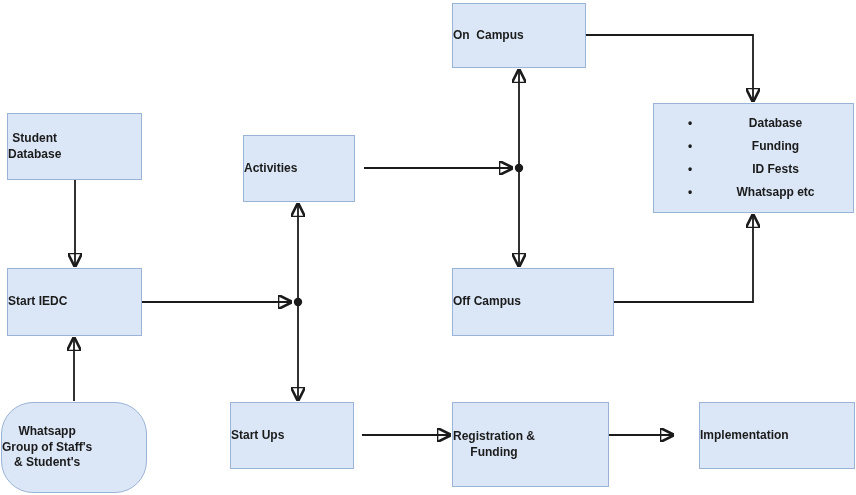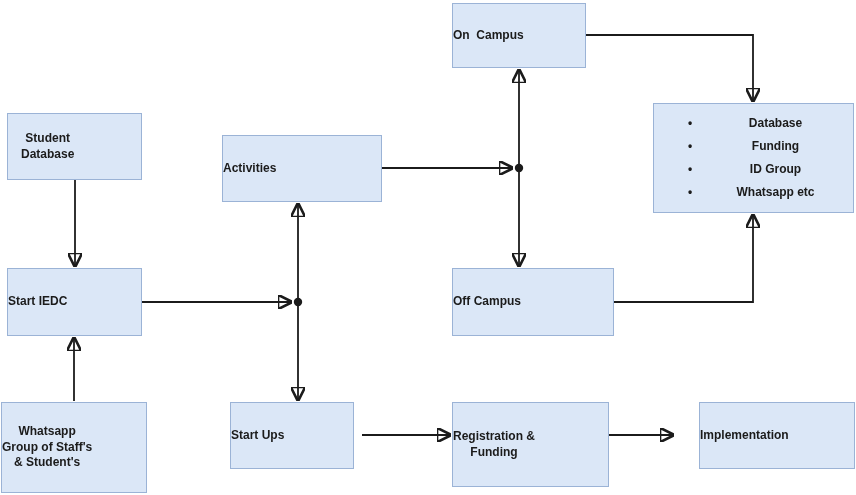--- a/index.html
+++ b/index.html
@@ -27,24 +27,24 @@
     border:1.5px solid var(--node-border);
     display:flex;align-items:center;justify-content:flex-start;
     text-align:center;
     color:var(--text);
     font-weight:700;
     font-size:12px;
     line-height:1.3;
   }
   .node .label{white-space:pre-wrap;}
   
-  .n-student-database {left:7px;  top:113px; width:135px; height:67px;padding-left:13px;}
+  .n-student-database {left:7px;  top:113px; width:135px; height:67px;}
   .n-team-iedc        {left:7px;  top:268px; width:135px; height:68px;}
-  .n-whatsapp         {left:1px;  top:402px; width:146px; height:91px;}
-  .n-activities       {left:222px;top:135px; width:160px; height:67px;}
+  .n-whatsapp         {left:1px;  top:402px; width:146px; height:91px;border-radius:32px;}
+  .n-activities       {left:243px;top:135px; width:112px; height:67px;}
   .n-start-ups        {left:230px;top:402px; width:124px; height:67px;}
   .n-on-campus        {left:452px;top:3px;   width:134px; height:65px;}
   .n-off-campus       {left:452px;top:268px; width:162px; height:68px;}
   .n-registration     {left:452px;top:402px; width:157px; height:85px;}
   .n-implementation   {left:699px;top:402px; width:156px; height:67px;}
   .n-outputs          {left:653px;top:103px; width:201px; height:110px; align-items:flex-start;}
   .outputs-list{
     list-style:none;margin:8px 0 0 0;padding:0;width:100%;
   }
   .outputs-list li{
@@ -130,21 +130,21 @@
       <li>
         <span class="bullet">•</span>
         <span>Database</span>
       </li>
       <li>
         <span class="bullet">•</span>
         <span>Funding</span>
       </li>
       <li>
         <span class="bullet">•</span>
-        <span>ID Group</span>
+        <span>ID Fests</span>
       </li>
       <li>
         <span class="bullet">•</span>
         <span>Whatsapp etc</span>
       </li>
     </ul>
   </div>
 
 </div>
 

